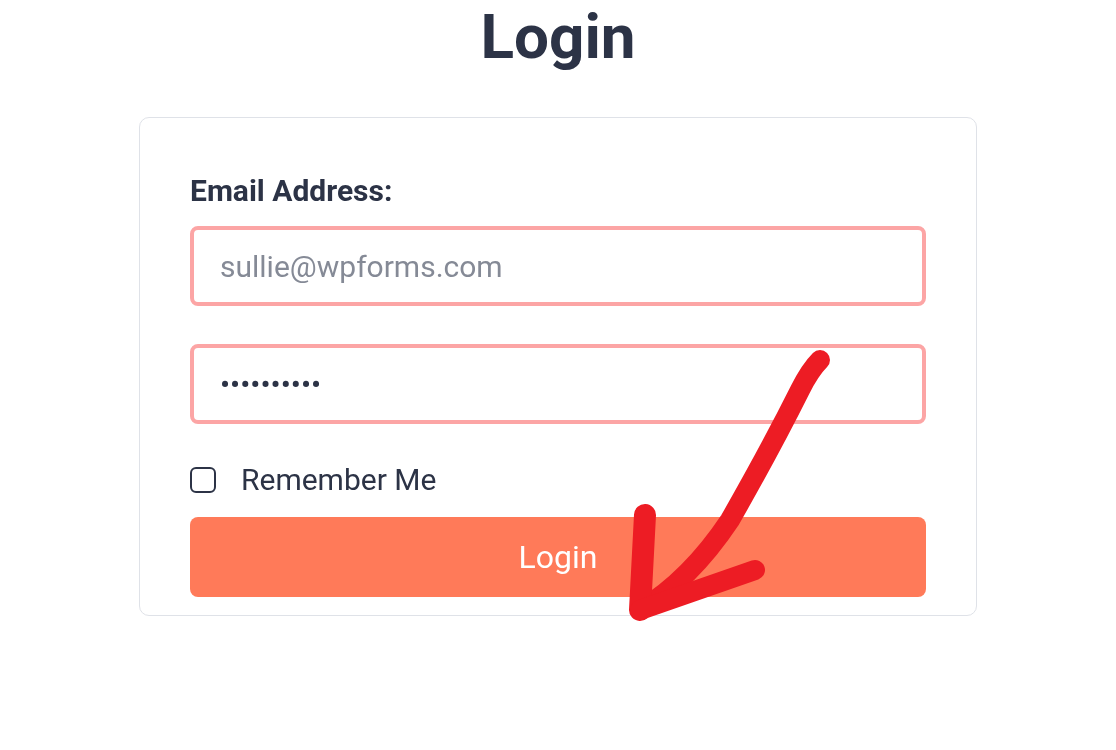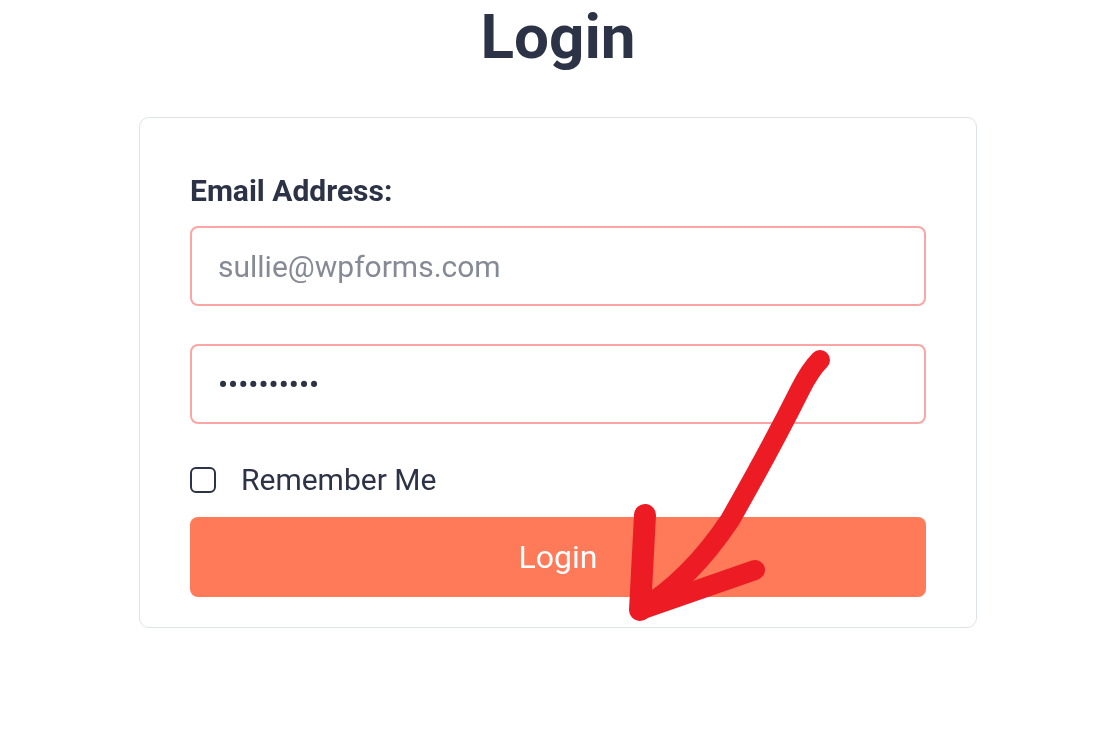--- a/index.html
+++ b/index.html
@@ -20,34 +20,34 @@
       font-weight: 700;
       color: #2c3346;
       padding-top: 0px;
       padding-bottom: 44px;
     }
     .login-card {
       width: 838px;
       margin: 0 auto;
       border: 1px solid #dfe2e8;
       border-radius: 10px;
-      padding: 55px 50px 30px 50px;
+      padding: 55px 50px 18px 50px;
       background: #ffffff;
     }
     .field-label {
       font-size: 30px;
       font-weight: 700;
       color: #2c3346;
       margin-bottom: 18px;
       display: block;
     }
     .text-input {
       width: 100%;
       height: 80px;
-      border: 2px solid #fca5a5;
+      border: 4px solid #fca5a5;
       border-radius: 8px;
       padding: 0 26px;
       font-size: 30px;
       color: #2c3346;
       font-family: inherit;
       margin-bottom: 38px;
       background: #ffffff;
     }
     .text-input::placeholder {
       color: #858a96;

